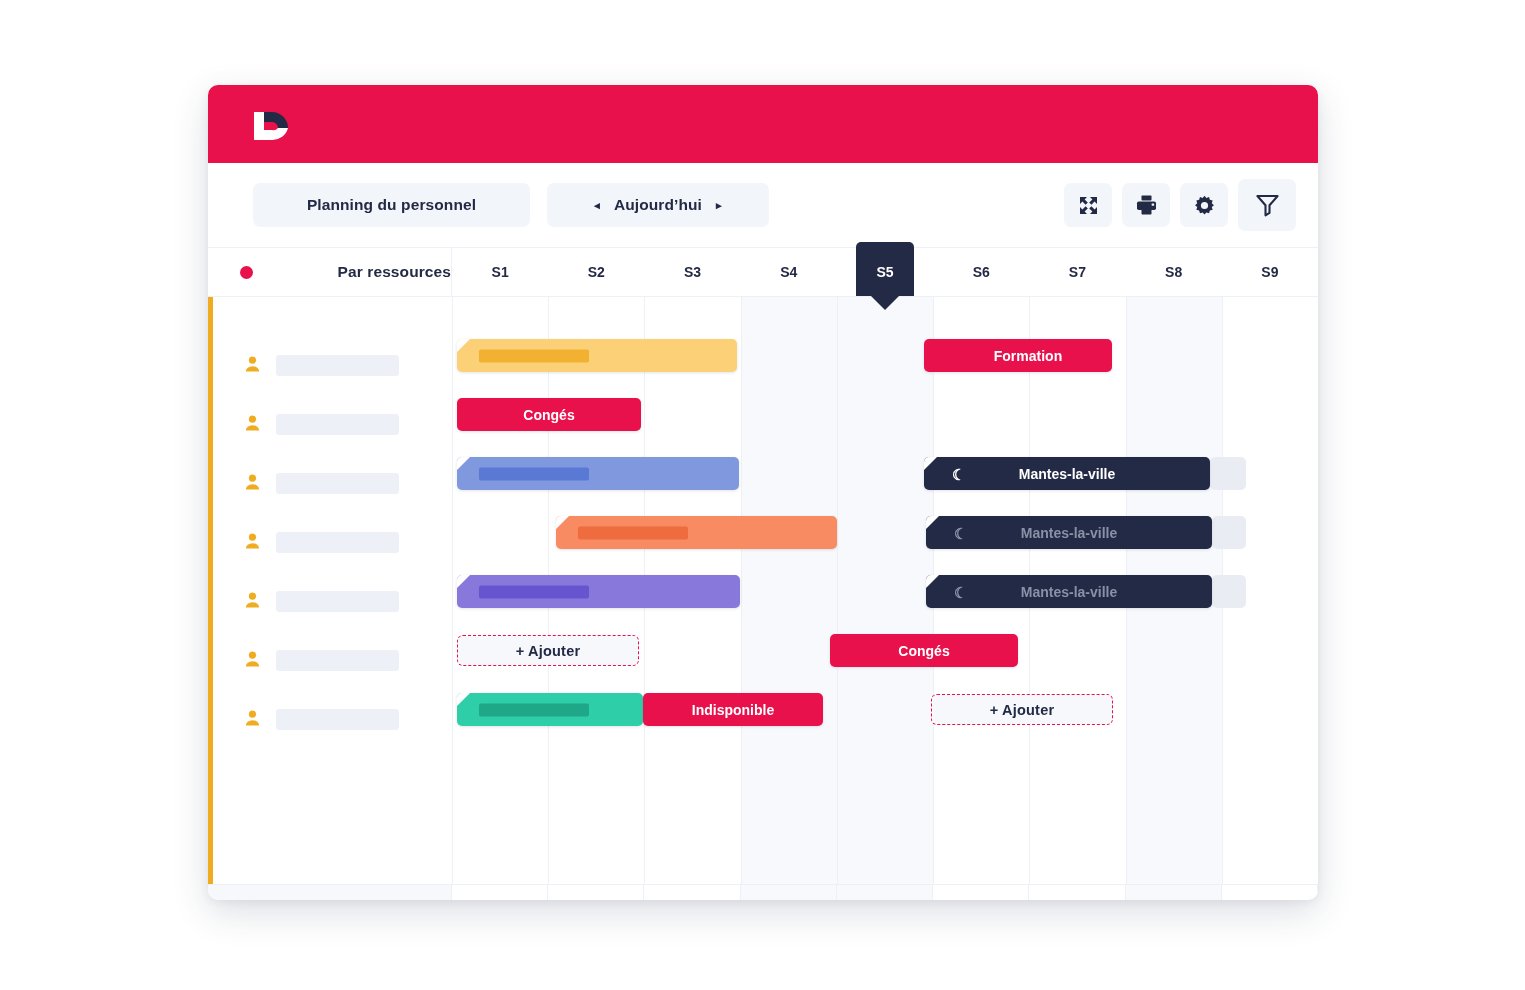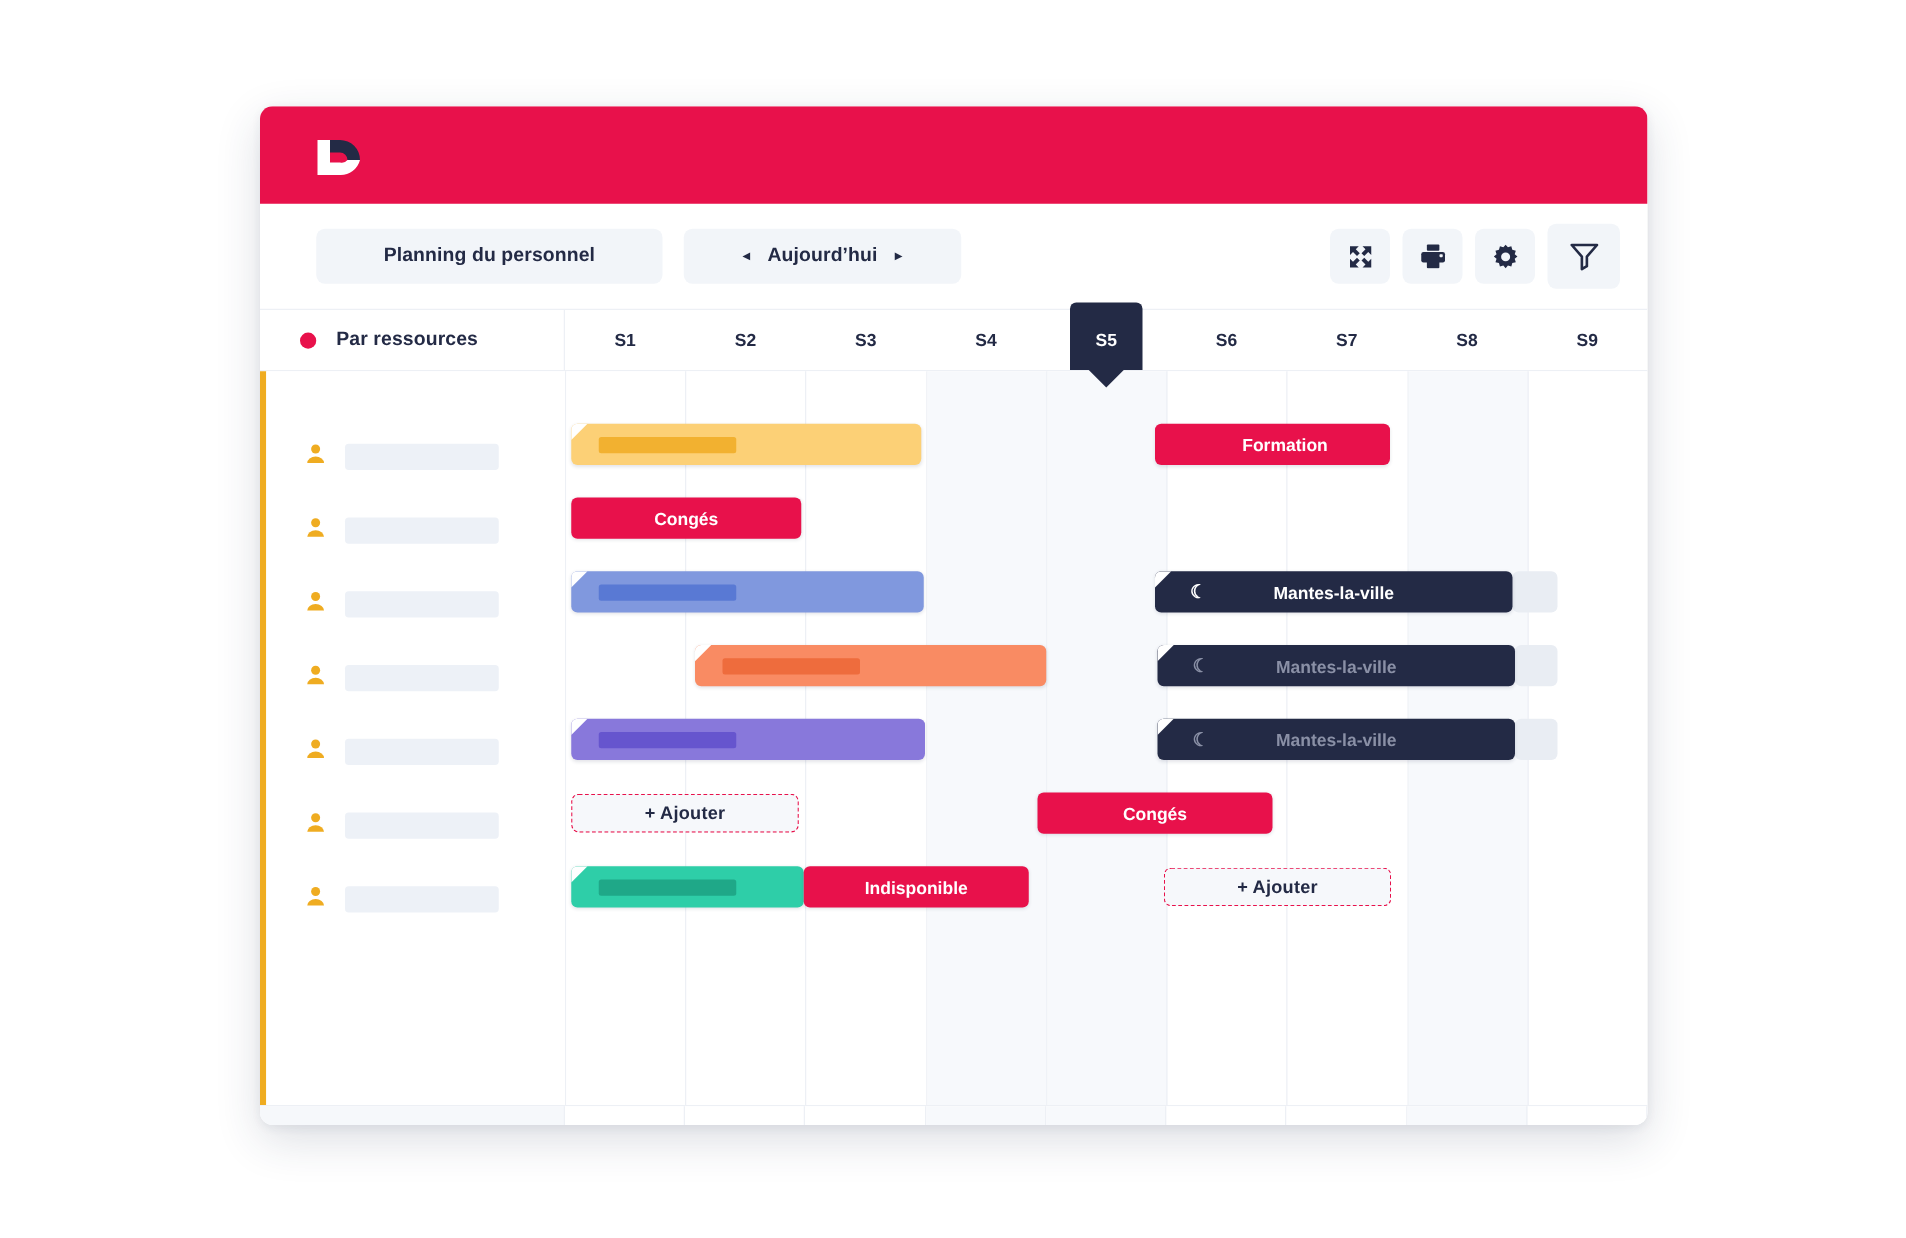--- a/index.html
+++ b/index.html
@@ -79,20 +79,21 @@
     position: relative;
     background: #fff;
   }
   .head-left {
     width: 244px;
     display: flex; align-items: center;
     padding-left: 32px;
     box-sizing: border-box;
     gap: 16px;
     border-right: 1px solid #EDF0F5;
+    justify-content: space-between;
   }
   .dot {
     width: 13px; height: 13px; border-radius: 50%;
     background: #E8114B;
     flex: none;
   }
   .head-left .lbl {
     font-size: 15.5px; font-weight: bold; color: #232A45;
     letter-spacing: .1px;
   }

